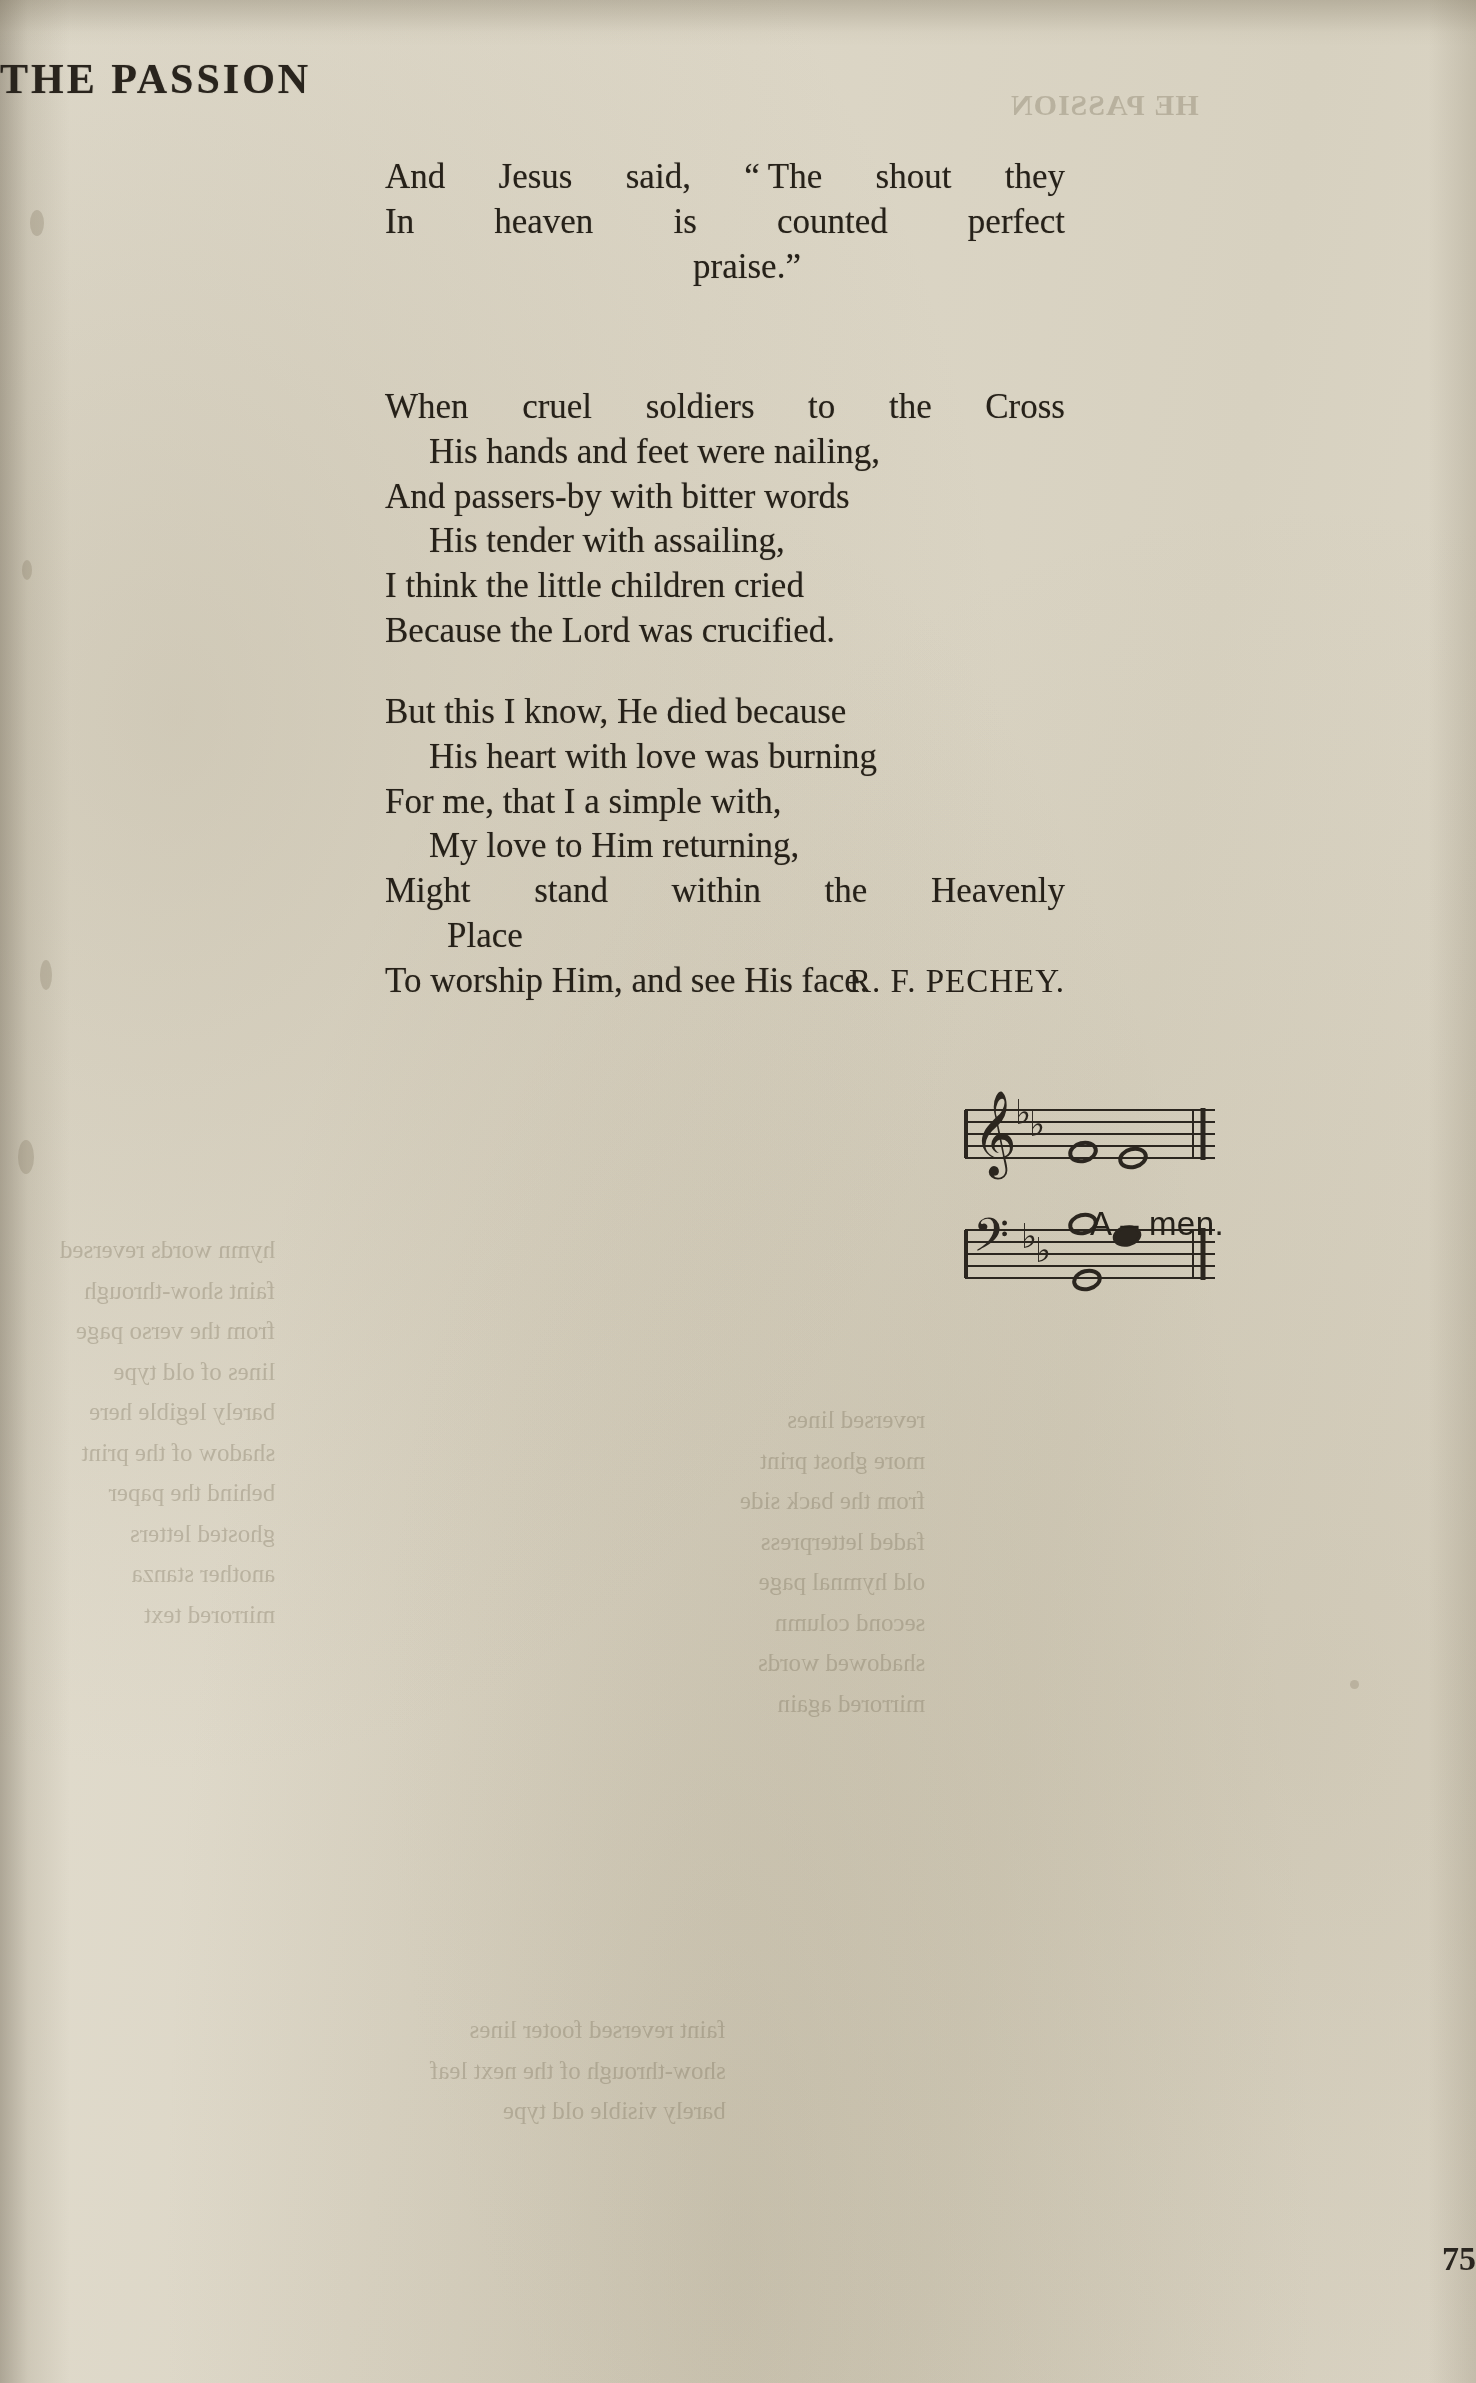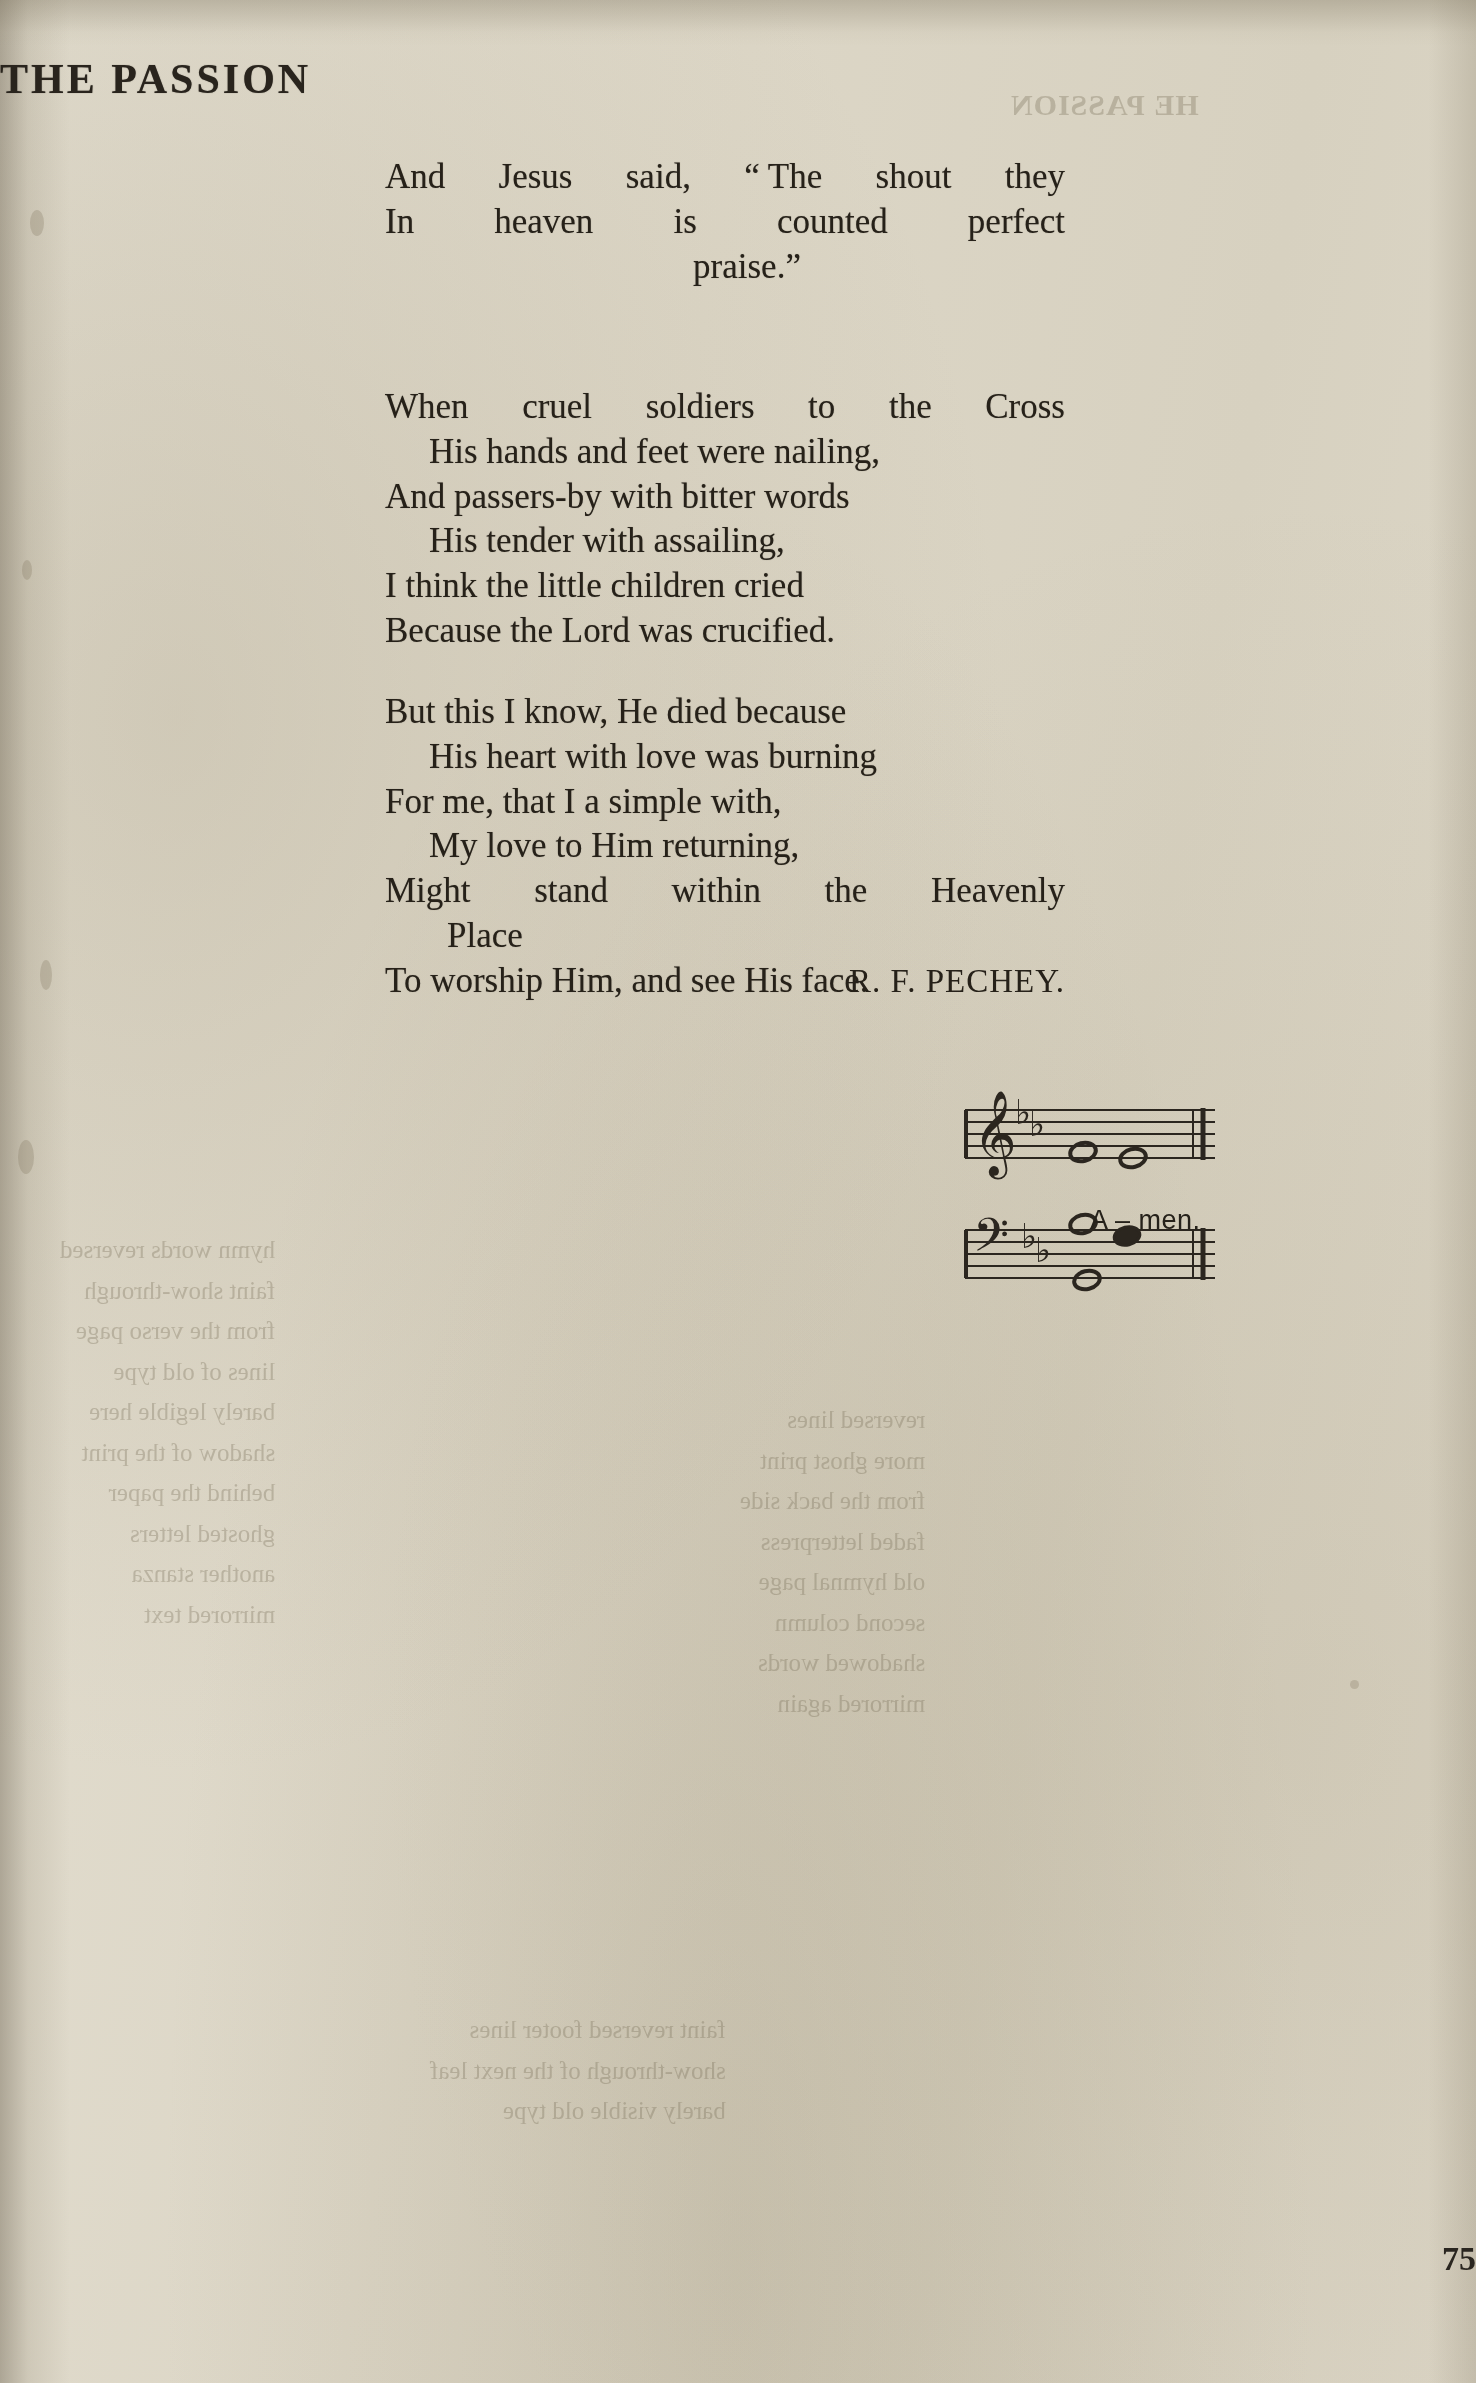--- a/index.html
+++ b/index.html
@@ -135,21 +135,21 @@
     left: 955px;
     top: 1090px;
     width: 280px;
     height: 240px;
   }
   .music svg { display: block; }
   .amen-label {
     position: absolute;
     left: 1090px;
     top: 1205px;
-    font-size: 27px;
+    font-size: 33px;
     font-family: "Liberation Sans", sans-serif;
     color: #25211a;
     letter-spacing: 0.5px;
   }
 
   .page-number {
     position: absolute;
     bottom: 105px;
     left: 0;
     width: 100%;

